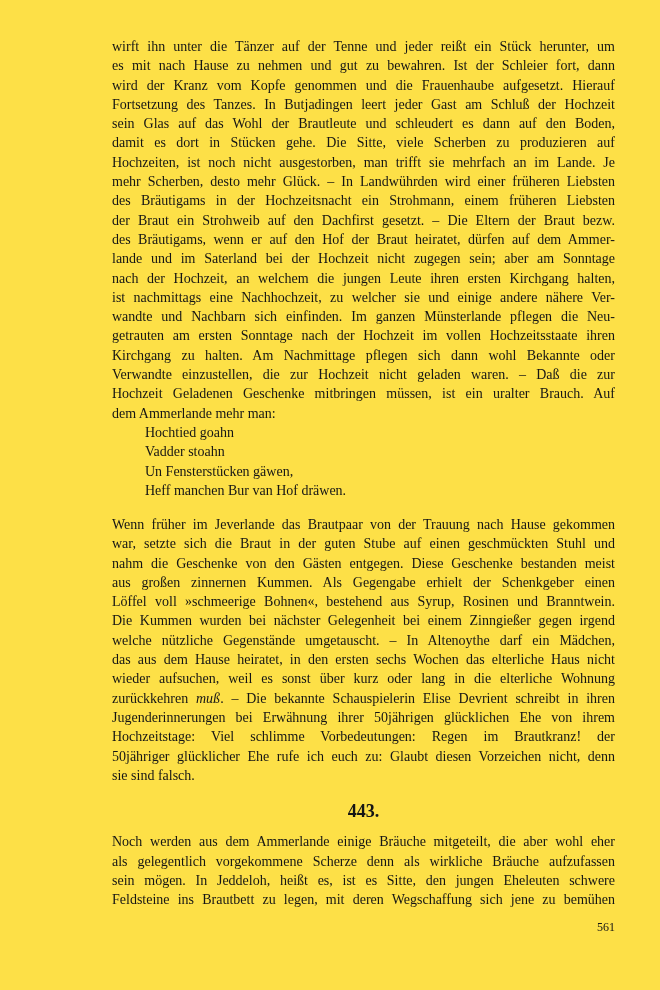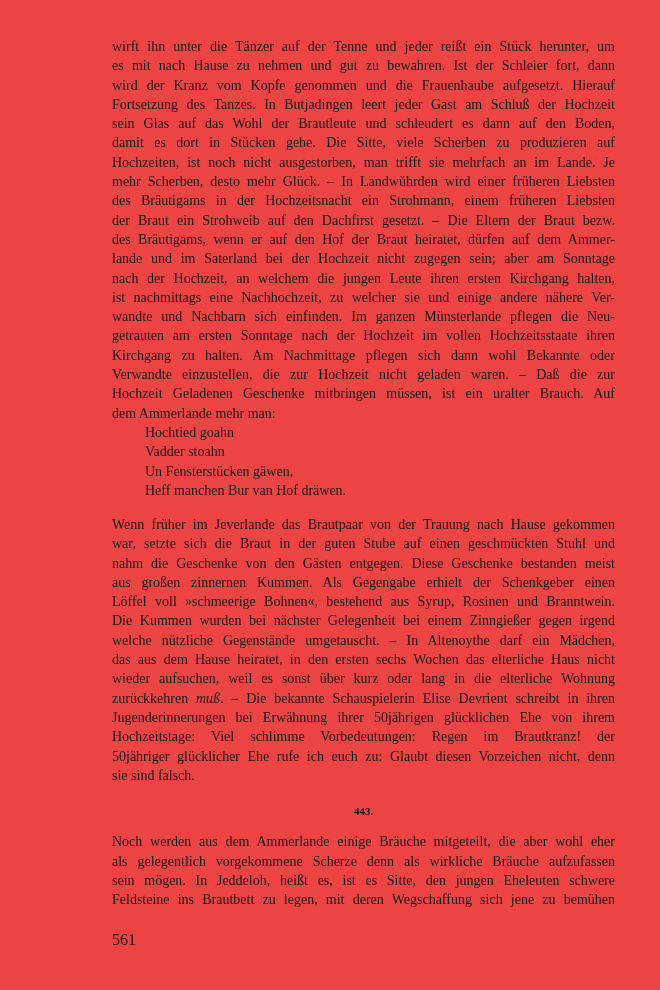--- a/index.html
+++ b/index.html
@@ -1,45 +1,46 @@
 <!DOCTYPE html>
 <html><head>
 <meta charset="utf-8">
 <style>
   html, body { margin: 0; padding: 0; background: #ffffff; }
   .page {
     position: relative;
     width: 660px;
     height: 990px;
     box-sizing: border-box;
-    background: #ef4444;
+    background: #fde047;
     color: #151515;
     padding: 37px 45px 0 112px;
     font-family: "Liberation Serif", "DejaVu Serif", serif;
     font-size: 14px;
     overflow: hidden;
   }
   .para .line { line-height: 19.3px; }
   .line.just { text-align: justify; text-align-last: justify; text-justify: inter-word; }
   em { }
   .verse { padding-left: 33px; }
   .verse .line { line-height: 19.5px; }
   .para2 { margin-top: 14px; }
   .section-heading {
     text-align: center;
     font-weight: 700;
-    font-size: 11px;
+    font-size: 18px;
     line-height: 19.3px;
     margin-top: 17px;
     margin-bottom: 11px;
   }
   .page-number {
-    font-size: 16px;
+    text-align: right;
+    font-size: 12px;
     line-height: 19px;
-    margin-top: 20px;
+    margin-top: 8px;
   }
 </style>
 </head>
 <body>
 
 <div class="page">
 
   <div class="para para1">
       <div class="line just">wirft ihn unter die Tänzer auf der Tenne und jeder reißt ein Stück herunter, um</div>
       <div class="line just">es mit nach Hause zu nehmen und gut zu bewahren. Ist der Schleier fort, dann</div>

